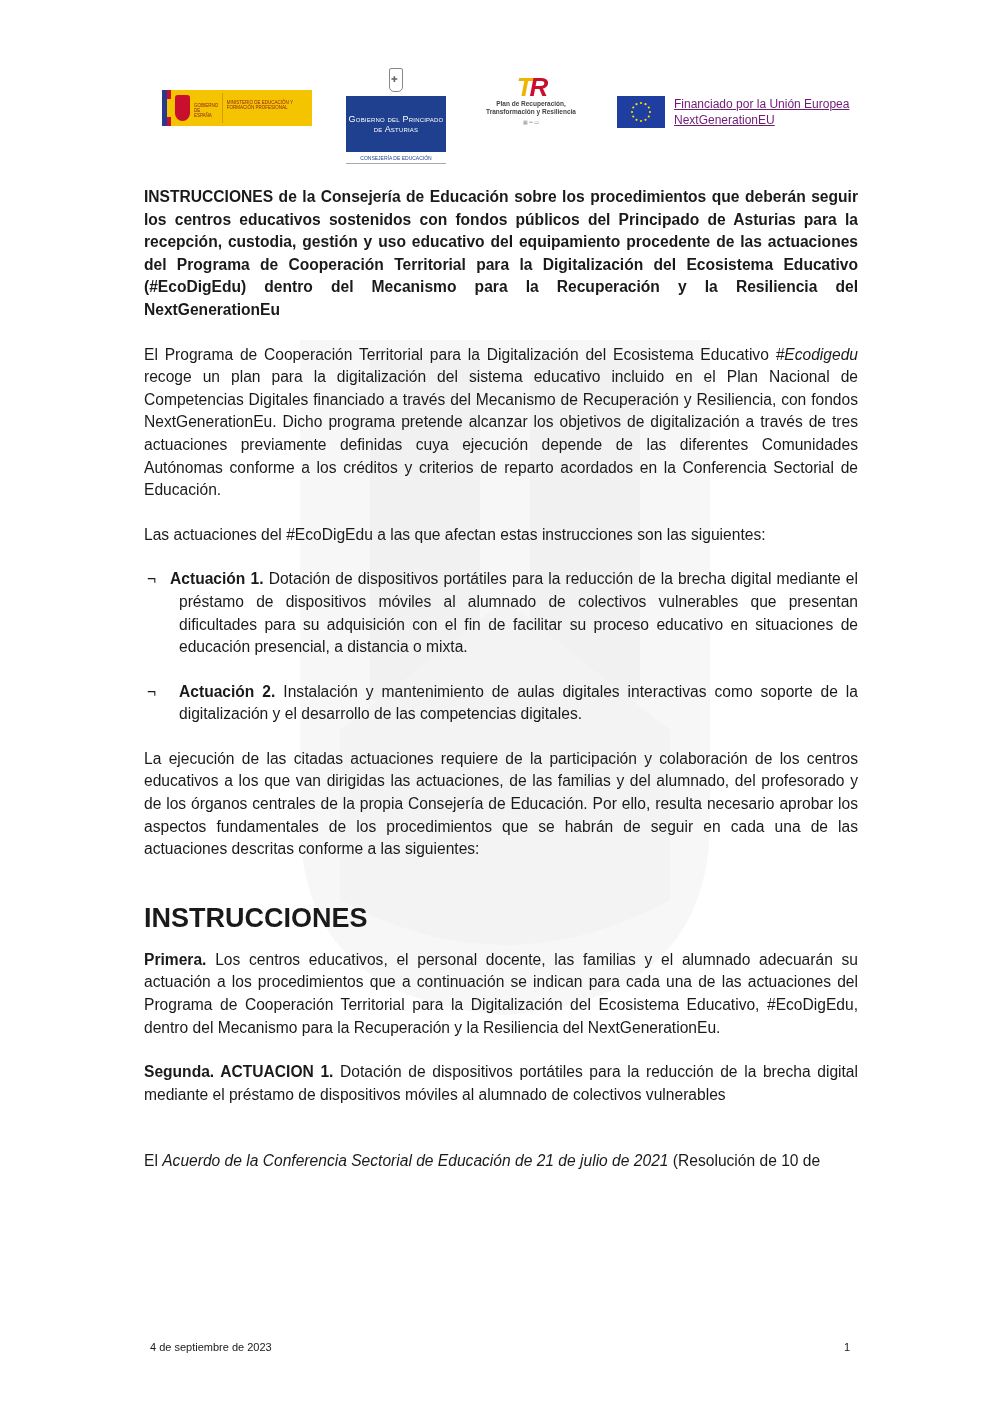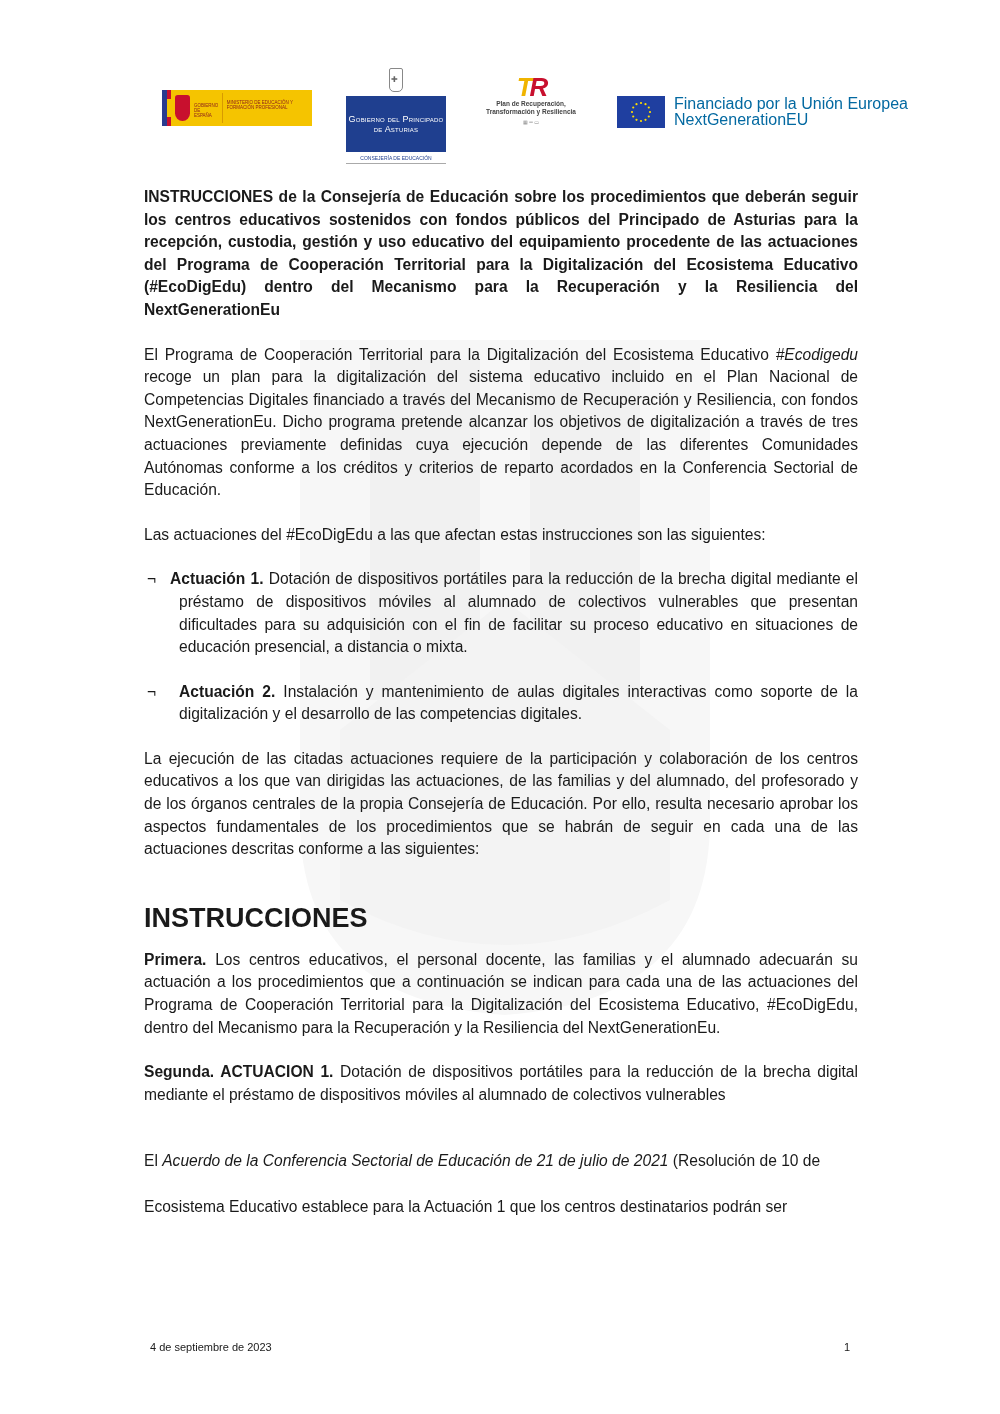--- a/index.html
+++ b/index.html
@@ -25,21 +25,21 @@
   
   .logo-pr { position: absolute; left: 476px; top: 12px; width: 110px; height: 70px; text-align: center; }
   .logo-pr .tr { font-size: 26px; font-weight: bold; line-height: 26px; letter-spacing: -3px; font-style: italic; }
   .logo-pr .tr .t { color: #f0b400; }
   .logo-pr .tr .r { color: #c8102e; }
   .logo-pr .txt { font-size: 6.5px; color: #444; line-height: 8px; font-weight: bold; }
   .logo-pr .mini { font-size: 5px; color: #888; margin-top: 3px; }
   
   .logo-eu { position: absolute; left: 617px; top: 34px; width: 48px; height: 32px; background: #1f3fa0; }
   .logo-eu svg { width: 48px; height: 32px; }
-  .eu-text { position: absolute; left: 674px; top: 34px; font-size: 16px; line-height: 16px; color: #0369a1; }
+  .eu-text { position: absolute; left: 674px; top: 34px; font-size: 12px; line-height: 16px; color: #701a75; text-decoration: underline; }
 
   .content { position: absolute; left: 144px; top: 186px; width: 714px; z-index: 1;
              font-size: 15.6px; line-height: 22.6px; }
   .content p { margin: 0; text-align: justify; }
   .title { font-weight: bold; }
   .gap1 { height: 22px; }
   .bullet { position: relative; padding-left: 35px; text-align: justify; }
   .bullet .mark { position: absolute; left: 3px; top: 0; }
   .bullet1 .lead { margin-left: -9px; }
   .h-center { text-align: right; font-weight: bold; font-size: 27px; line-height: 30px; }
@@ -127,20 +127,20 @@
   <div class="gap1"></div>
 
   <p><b>Segunda. ACTUACION 1.</b><span> Dotación de dispositivos portátiles para la reducción de la brecha digital mediante el préstamo de dispositivos móviles al alumnado de colectivos vulnerables</span></p>
   <div class="gap1"></div>
 
   <div class="gap1"></div>
 
   <p style="text-align:left">
     <span>El </span><i>Acuerdo de la Conferencia Sectorial de Educación de 21 de julio de 2021</i><span> (Resolución de 10 de</span><br>
     <br>
-    <span>Ecosistema Educativo establece para la Actuación 1 que los centros destinatarios podrán ser</span><br>
+    <br>
   </p>
 </div>
 
 <div class="footer">
   <span>4 de septiembre de 2023</span>
   <span class="pg">1</span>
 </div>
 
 </body></html>

